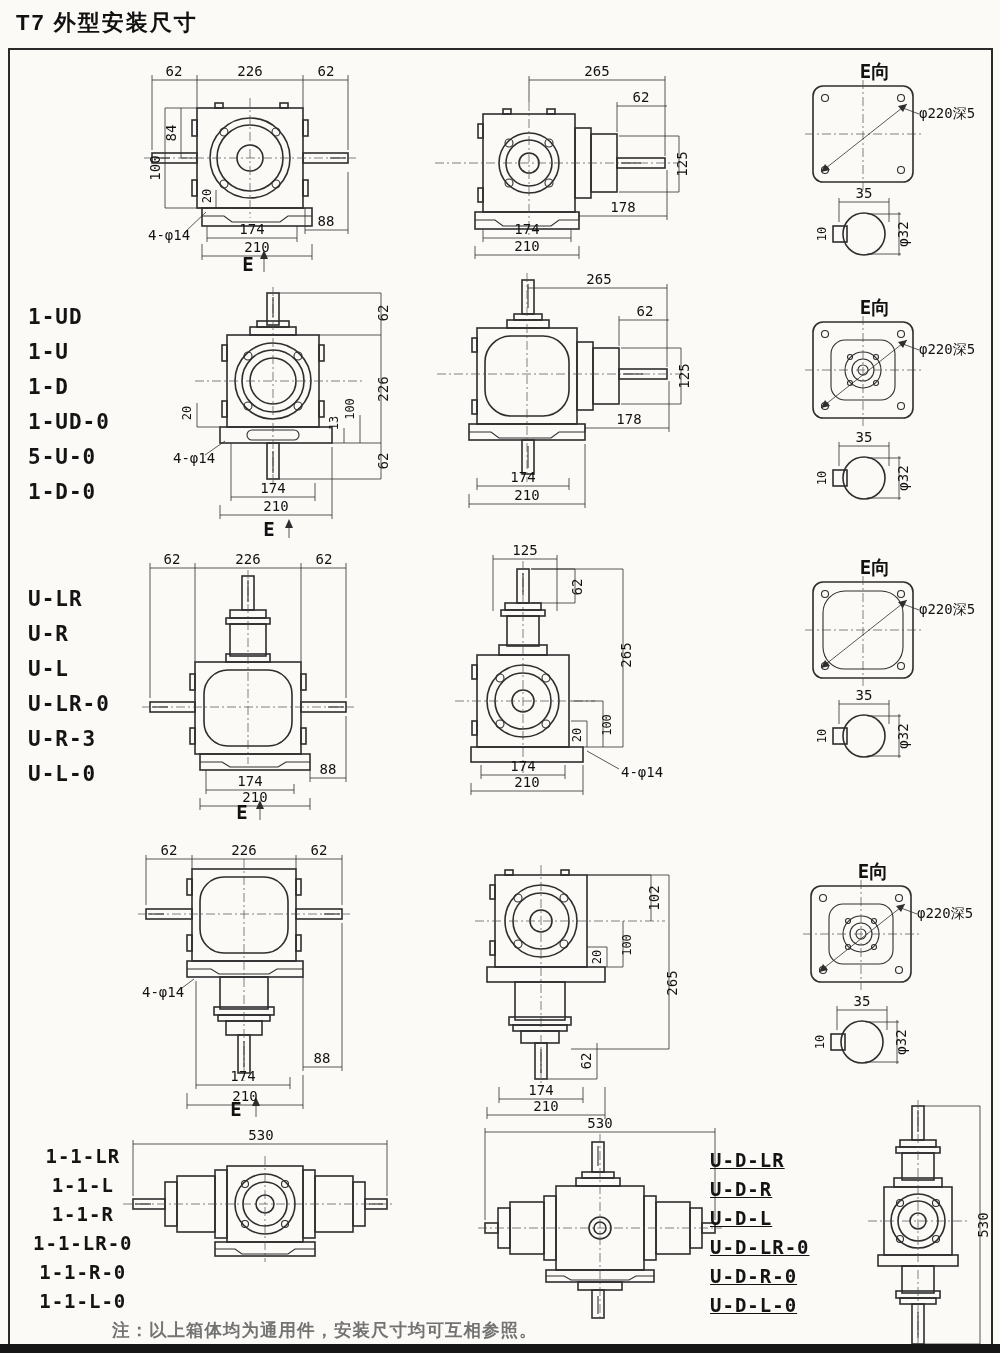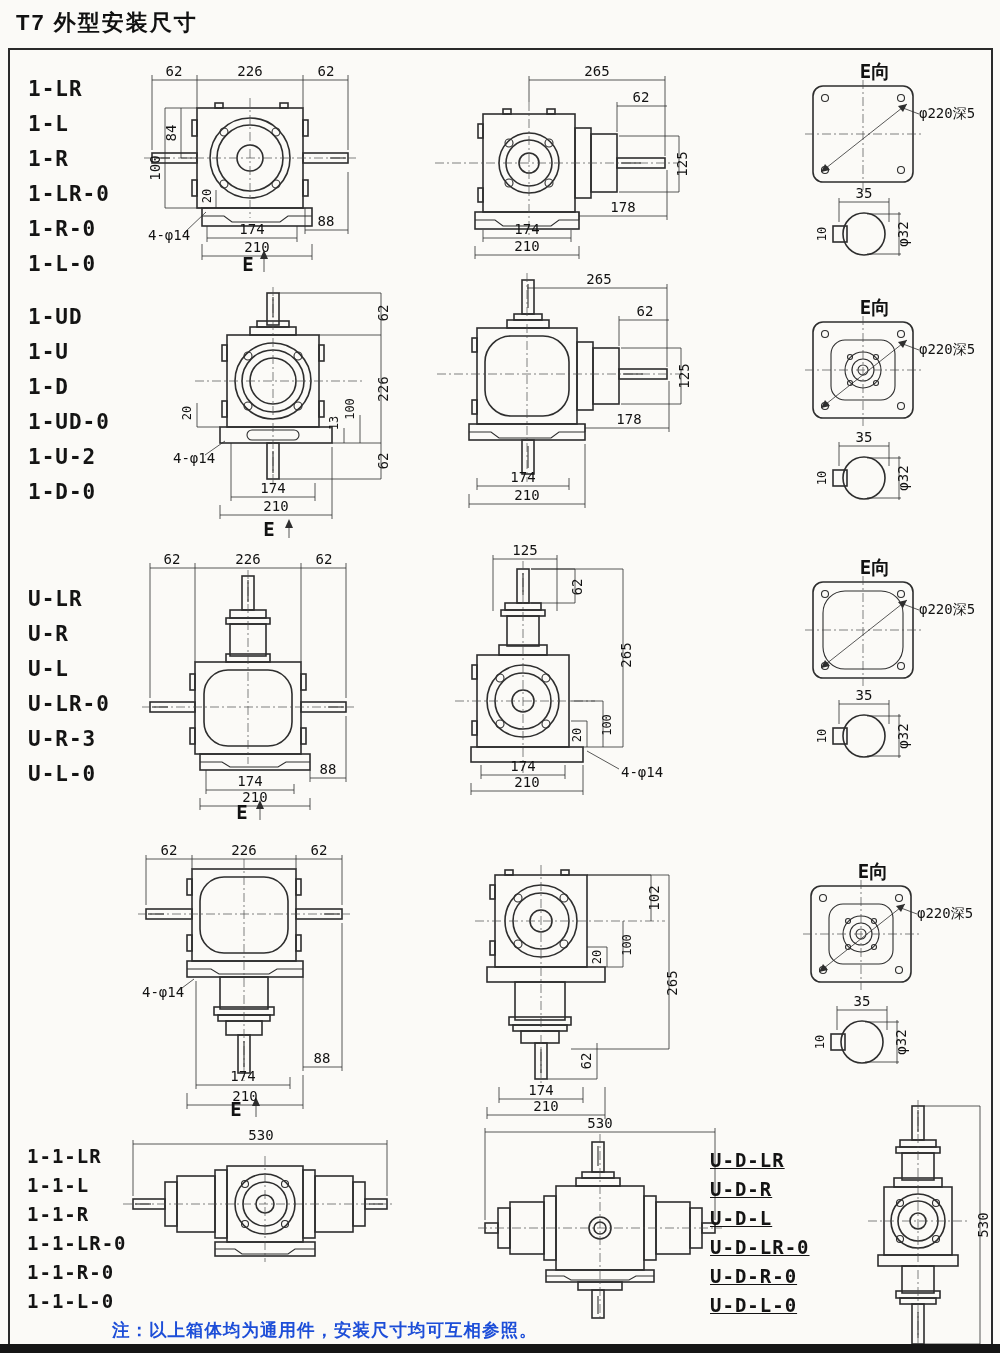--- a/index.html
+++ b/index.html
@@ -4,47 +4,39 @@
 <style>
   html,body{margin:0;padding:0;}
   body{background:#d8d6d2;font-family:"Liberation Sans",sans-serif;}
   .page{position:relative;width:1000px;height:1353px;background:#fbfaf7;margin:0 auto;overflow:hidden;}
   .title{position:absolute;left:16px;top:8px;font-size:22px;font-weight:700;color:#111;letter-spacing:2px;}
   .frame{position:absolute;left:8px;top:48px;width:981px;height:1294px;border:2px solid #2a2a2a;}
   .botbar{position:absolute;left:0;top:1344px;width:1000px;height:9px;background:#161616;}
   .models{position:absolute;font-family:"DejaVu Sans Mono","Liberation Mono",monospace;font-weight:700;color:#141414;}
   .models div{font-size:21px;line-height:35px;letter-spacing:1px;}
   .models.small div{font-size:19px;line-height:29px;}
-  .note{position:absolute;left:112px;top:1318px;font-size:17.5px;font-weight:700;color:#1d4ed8;letter-spacing:1px;}
+  .note{position:absolute;left:112px;top:1318px;font-size:17.5px;font-weight:700;color:#737373;letter-spacing:1px;}
   .wm{position:absolute;left:252px;top:778px;width:720px;font-size:58px;font-weight:700;color:#858585;opacity:.92;white-space:nowrap;letter-spacing:0px;text-shadow:3px 3px 1px rgba(70,70,70,.55);z-index:9;}
   svg{position:absolute;overflow:visible;}
   .s1{stroke:#2e2e2e;stroke-width:1.6;fill:none;}
   .s2{stroke:#2e2e2e;stroke-width:1.1;fill:none;}
   .dl{stroke:#2e2e2e;stroke-width:0.8;fill:none;}
   .cl{stroke:#4a4a4a;stroke-width:0.7;fill:none;stroke-dasharray:9 3 2 3;}
   .fill{fill:#2e2e2e;stroke:none;}
   text{font-family:"DejaVu Sans Mono","Liberation Mono",monospace;font-size:14px;fill:#121212;text-anchor:middle;}
   text.big{font-size:19px;font-weight:700;}
   text.lt{text-anchor:start;}
 </style>
 </head>
 <body>
 
 <div class="page">
   <div class="title">T7 外型安装尺寸</div>
   <div class="frame"></div>
 
-  <div class="models" style="left:28px;top:72px;">
-    <div>1-LR</div>
-    <div>1-L</div>
-    <div>1-R</div>
-    <div>1-LR-0</div>
-    <div>1-R-0</div>
-    <div>1-L-0</div>
-  </div>
 
   <svg style="left:140px;top:60px;" width="220" height="212" viewBox="0 0 220 212">
     <g class="s1">
       <rect x="57" y="48" width="106" height="100"></rect>
       <rect x="52" y="60" width="5" height="16"></rect>
         <rect x="52" y="120" width="5" height="16"></rect>
       <rect x="163" y="60" width="5" height="16"></rect>
         <rect x="163" y="120" width="5" height="16"></rect>
       <rect x="75" y="43" width="8" height="5"></rect>
         <rect x="140" y="43" width="8" height="5"></rect>
@@ -193,21 +185,21 @@
     <text class="d" x="69" y="136">35</text>
     <text class="d" transform="rotate(-90 31 172)" x="31" y="172" style="font-size:12px">10</text>
     <text class="d" transform="rotate(-90 113 172)" x="113" y="172">φ32</text>
   </svg>
 
   <div class="models" style="left:28px;top:300px;">
     <div>1-UD</div>
     <div>1-U</div>
     <div>1-D</div>
     <div>1-UD-0</div>
-    <div>1-U-2</div>
+    <div>5-U-0</div>
     <div>1-D-0</div>
   </div>
 
   <svg style="left:165px;top:283px;" width="235" height="255" viewBox="0 0 235 255">
     <g class="s1">
       <rect x="102" y="10" width="12" height="32"></rect>
       <rect x="92" y="38" width="32" height="6"></rect>
         <rect x="85" y="44" width="46" height="8"></rect>
       <rect x="62" y="52" width="92" height="92"></rect>
       <rect x="57" y="62" width="5" height="16"></rect>
@@ -665,21 +657,21 @@
         <line x1="72" y1="200" x2="106" y2="200"></line>
     </g>
     <path class="fill" d="M26,110 l9,-2 l-5,-6 z"></path>
     <path class="fill" d="M112,42 l-9,2 l5,6 z"></path>
     <text class="d lt" x="124" y="56">φ220深5</text>
     <text class="d" x="69" y="144">35</text>
     <text class="d" transform="rotate(-90 31 180)" x="31" y="180" style="font-size:12px">10</text>
     <text class="d" transform="rotate(-90 113 180)" x="113" y="180">φ32</text>
   </svg>
 
-  <div class="models small" style="left:27px;top:1142px;">
+  <div class="models small" style="left:33px;top:1142px;text-align:center;">
     <div>1-1-LR</div>
     <div>1-1-L</div>
     <div>1-1-R</div>
     <div>1-1-LR-0</div>
     <div>1-1-R-0</div>
     <div>1-1-L-0</div>
   </div>
 
   <svg style="left:115px;top:1130px;" width="285" height="170" viewBox="0 0 285 170">
     <g class="s1">

